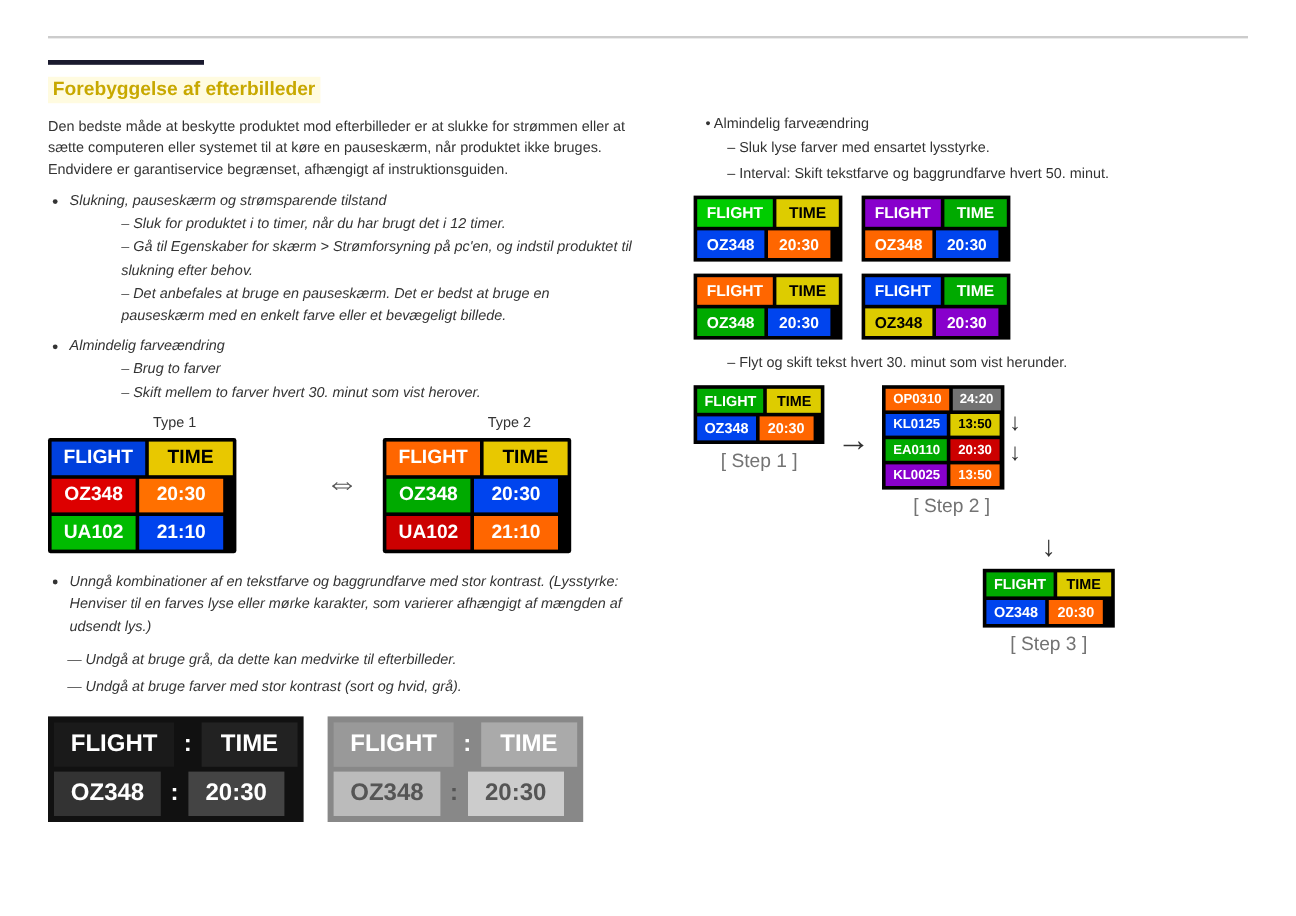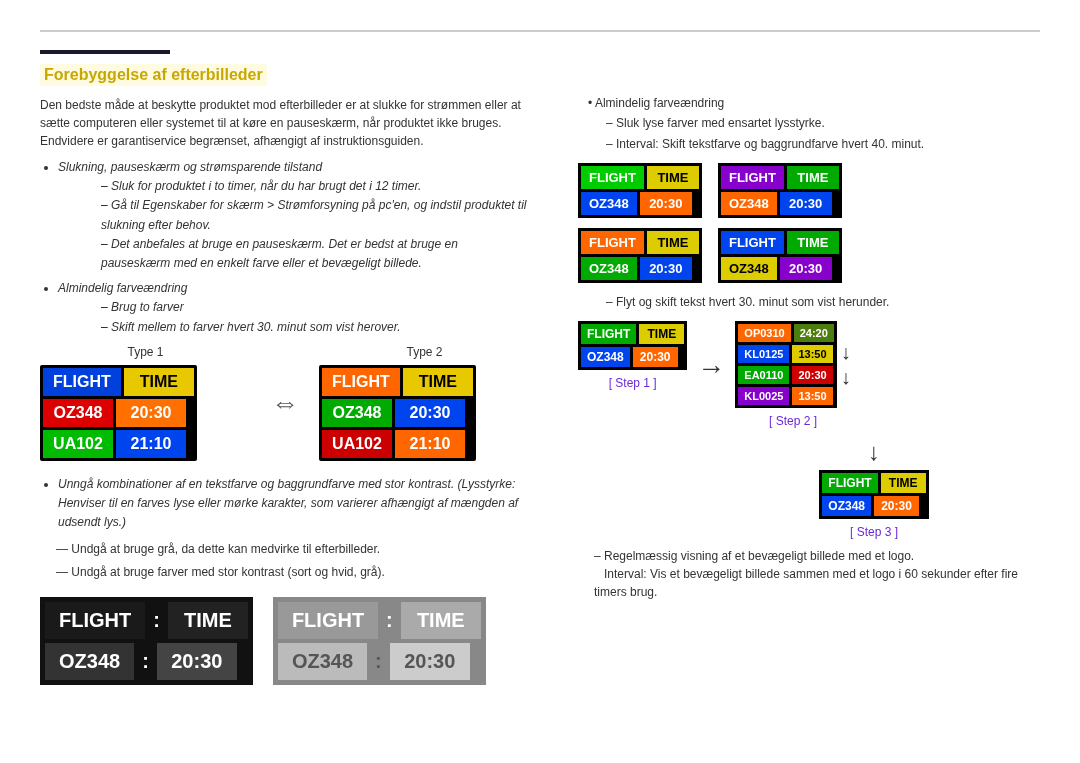--- a/index.html
+++ b/index.html
@@ -70,20 +70,21 @@
     }
     .dash-list li::before {
       content: "– ";
     }
     .dash-item {
       font-size: 12px;
       color: #333;
       line-height: 1.6;
       margin-left: 16px;
       margin-bottom: 4px;
+      font-style: italic;
     }
     .dash-item::before {
       content: "— ";
     }
     .type-label {
       font-size: 12px;
       text-align: center;
       margin-bottom: 6px;
       color: #333;
     }
@@ -175,22 +176,22 @@
     .steps-row {
       display: flex;
       align-items: flex-start;
       gap: 10px;
       margin: 10px 0;
     }
     .step-block {
       text-align: center;
     }
     .step-label {
-      font-size: 12px;
-      color: #6d28d9;
+      font-size: 16px;
+      color: #737373;
       margin-top: 6px;
     }
     .arrow-right {
       font-size: 28px;
       color: #333;
       align-self: center;
       margin-top: -10px;
     }
     .scroll-board {
       background: #000;
@@ -362,21 +363,21 @@
         </div>
       </div>
     </div>
 
   </div>
 
   <div class="right-col">
 
     <div class="right-section-bullet">Almindelig farveændring</div>
     <div class="right-dash">Sluk lyse farver med ensartet lysstyrke.</div>
-    <div class="right-dash">Interval: Skift tekstfarve og baggrundfarve hvert 40. minut.</div>
+    <div class="right-dash">Interval: Skift tekstfarve og baggrundfarve hvert 50. minut.</div>
 
     <div class="color-boards-row" style="margin-top:10px;">
 
       <div class="small-board" style="background:#000;">
         <div class="board-row">
           <div class="s-cell" style="background:#00cc00;">FLIGHT</div>
           <div class="s-cell" style="background:#ddcc00;color:#000;">TIME</div>
         </div>
         <div class="board-row">
           <div class="s-cell" style="background:#0044ee;">OZ348</div>
@@ -439,21 +440,21 @@
         <div class="step-label">[ Step 1 ]</div>
       </div>
 
       <div class="arrow-right" style="margin-top:-20px;">→</div>
 
       <div class="step-block">
         <div style="display:flex;align-items:center;gap:4px;">
           <div class="scroll-board">
             <div class="scroll-row">
               <div class="sc" style="background:#ff6600;font-size:11px;min-width:50px;">OP0310</div>
-              <div class="sc" style="background:#4d7c0f;font-size:11px;min-width:40px;">24:20</div>
+              <div class="sc" style="background:#737373;font-size:11px;min-width:40px;">24:20</div>
             </div>
             <div class="scroll-row">
               <div class="sc" style="background:#0044ee;font-size:11px;min-width:50px;">KL0125</div>
               <div class="sc" style="background:#ddcc00;color:#000;font-size:11px;min-width:40px;">13:50</div>
             </div>
             <div class="scroll-row">
               <div class="sc" style="background:#00aa00;font-size:11px;min-width:50px;">EA0110</div>
               <div class="sc" style="background:#cc0000;font-size:11px;min-width:40px;">20:30</div>
             </div>
             <div class="scroll-row">
@@ -478,22 +479,18 @@
           <div class="sc" style="background:#ddcc00;color:#000;font-size:12px;">TIME</div>
         </div>
         <div class="scroll-row">
           <div class="sc" style="background:#0044ee;font-size:12px;">OZ348</div>
           <div class="sc" style="background:#ff6600;font-size:12px;">20:30</div>
         </div>
       </div>
       <div class="step-label">[ Step 3 ]</div>
     </div>
 
-    <div class="bottom-dash">
-      <span>Regelmæssig visning af et bevægeligt billede med et logo.</span><br>
-      <span style="margin-left:10px;font-size:12px;color:#333;">Interval: Vis et bevægeligt billede sammen med et logo i 60 sekunder efter fire timers brug.</span>
-    </div>
 
   </div>
 </div>
 
 
 
 
 </body></html>

